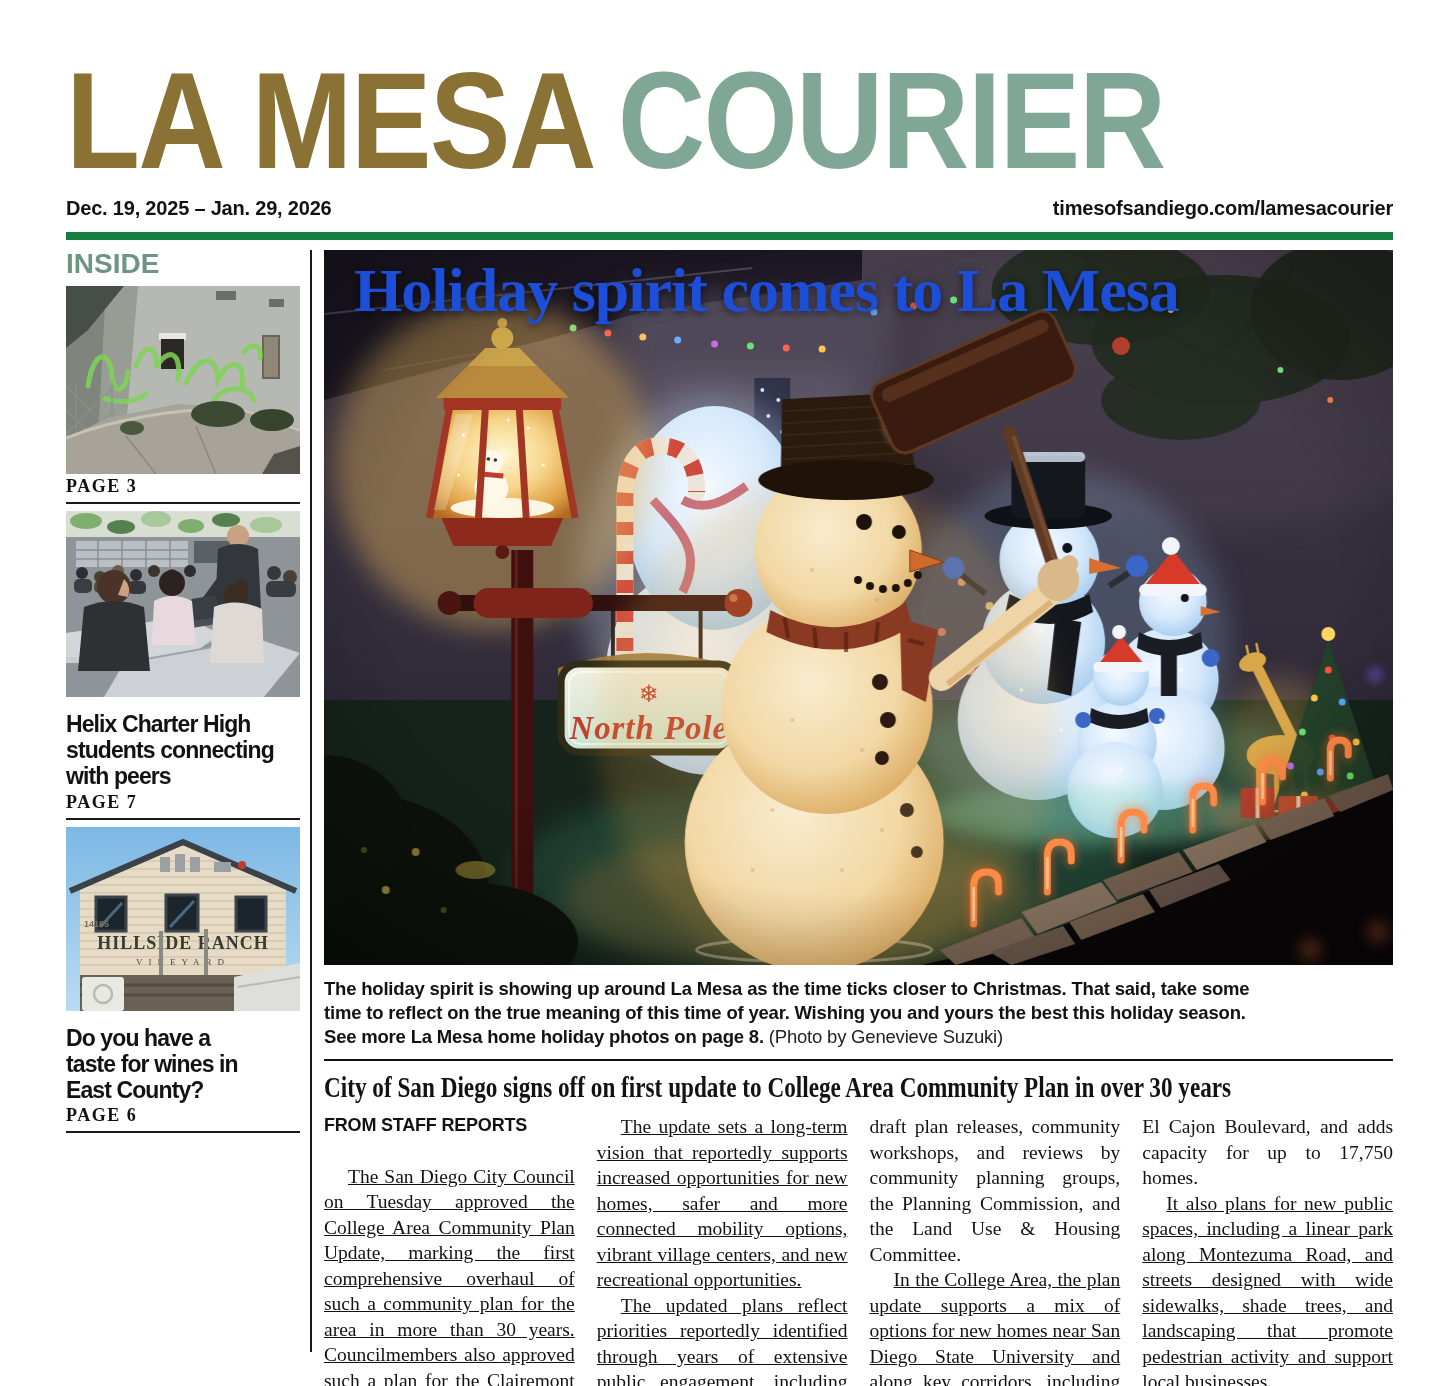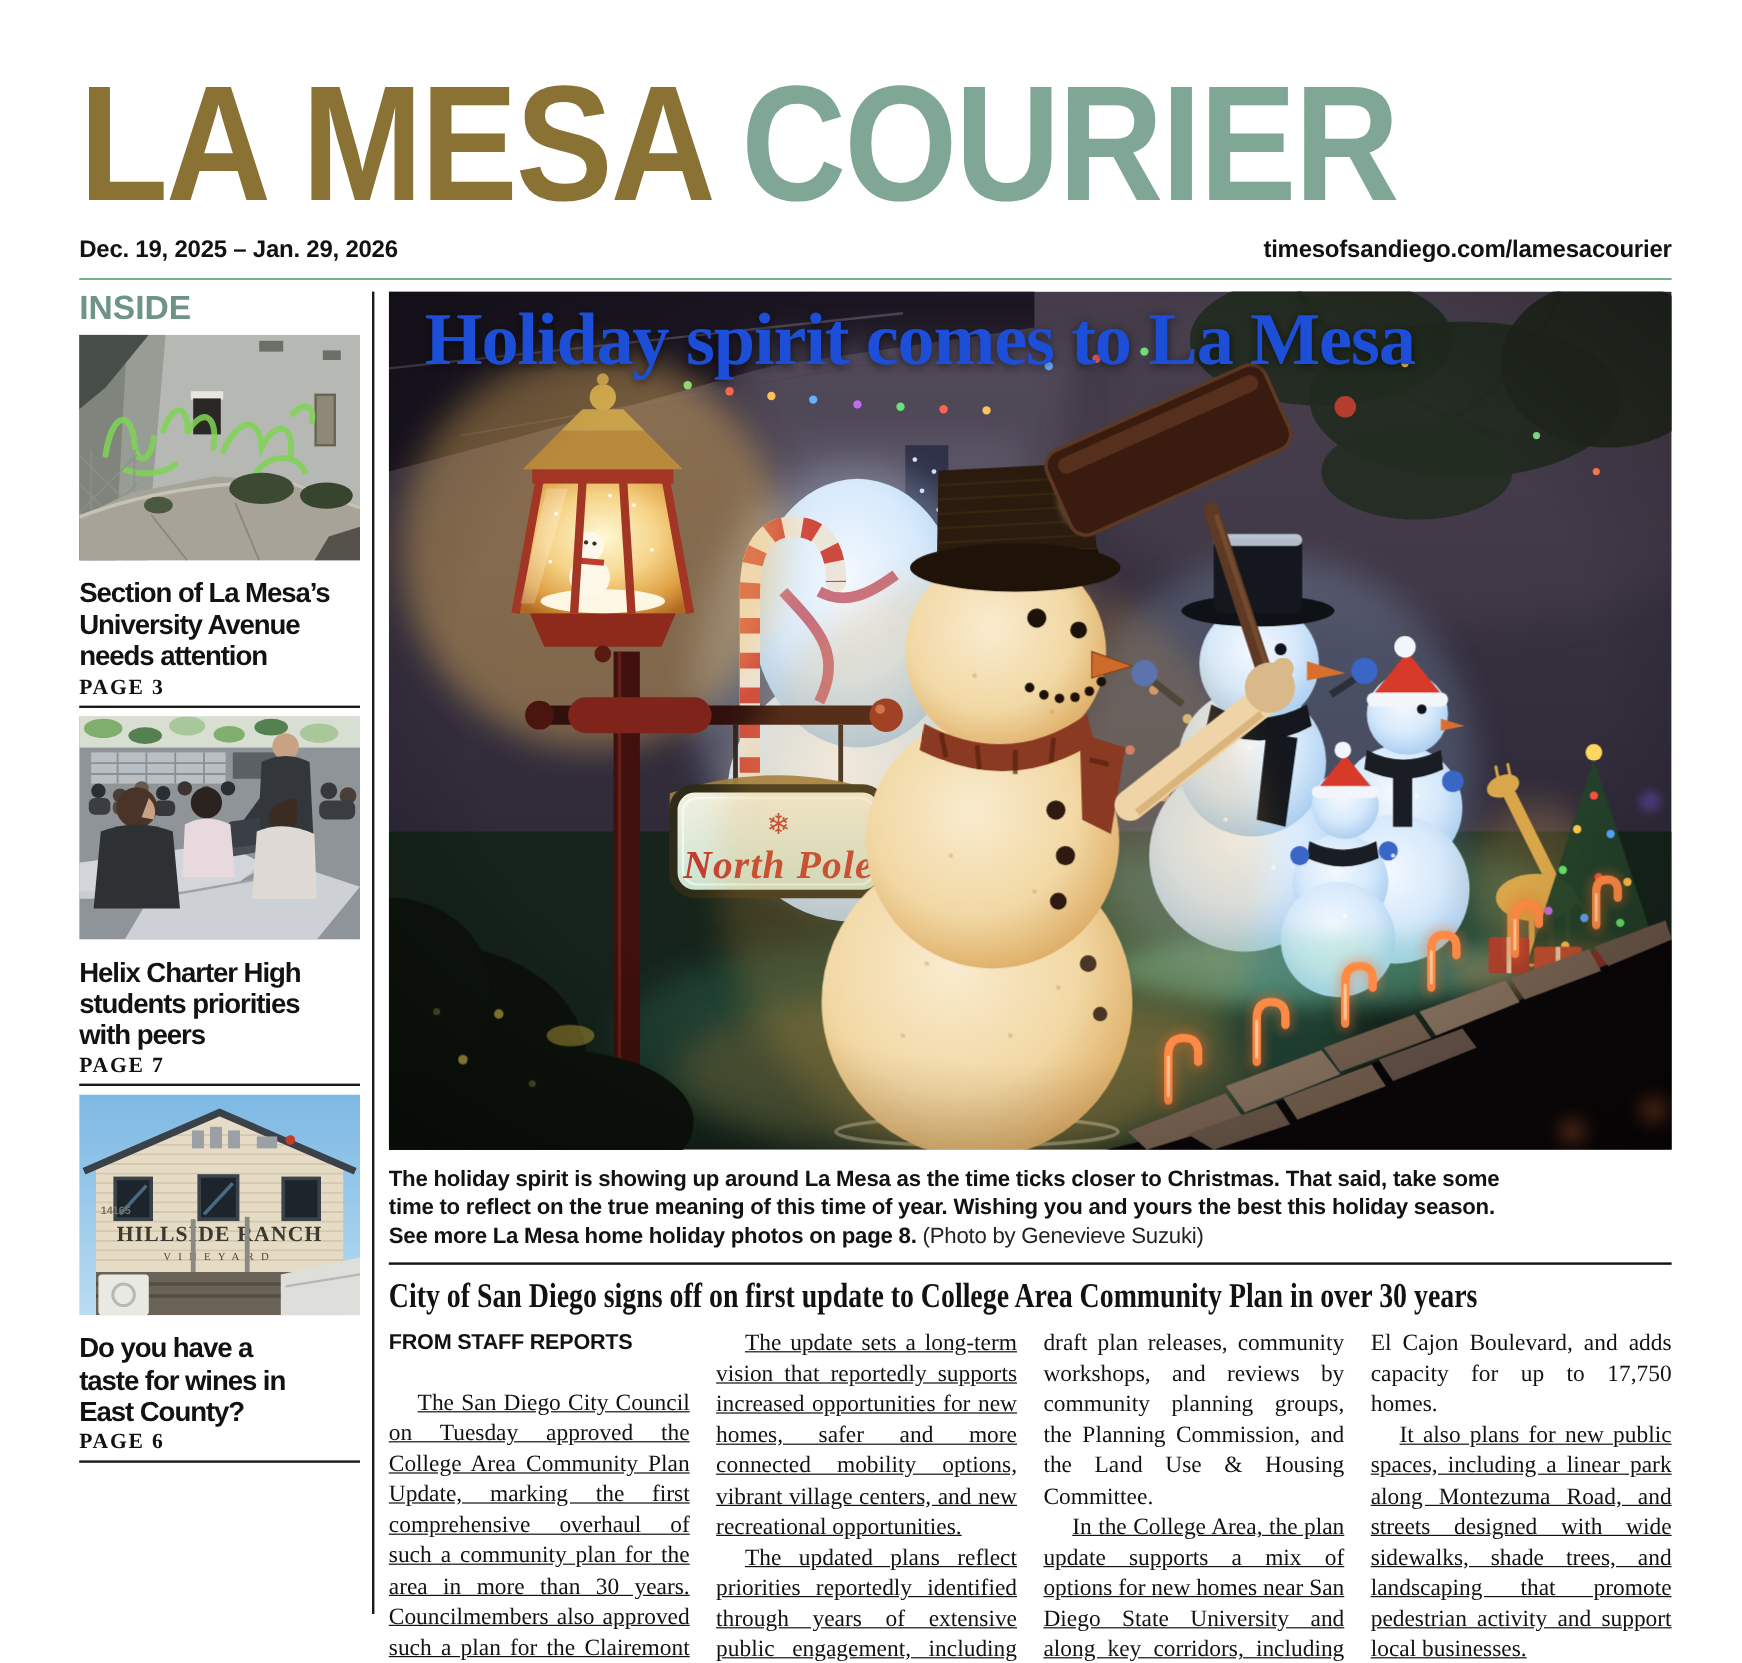--- a/index.html
+++ b/index.html
@@ -11,21 +11,21 @@
   .page{position:absolute;left:66px;top:0;width:1327px;}
 
   
   .masthead{margin:52px 0 0 0;font-size:137px;line-height:1;font-weight:bold;
     white-space:nowrap;display:inline-block;transform:scaleX(.885);transform-origin:left;
     letter-spacing:-2px;}
   .masthead .gold{color:#8A7134;}
   .masthead .sage{color:#80A695;margin-left:26px;}
 
   .dateline{display:flex;justify-content:space-between;align-items:flex-start;
-    margin-top:8px;padding-bottom:12px;border-bottom:1px solid #15803d;
+    margin-top:8px;padding-bottom:12px;border-bottom:8px solid #15803d;
     font-size:20px;font-weight:bold;letter-spacing:-0.2px;}
 
   
   .main{display:flex;margin-top:10px;}
   .sidebar{width:234px;flex:none;}
   .vrule{width:2px;background:#1a1a1a;height:1102px;margin-left:10px;flex:none;}
   .content{flex:1;margin-left:12px;min-width:0;}
 
   
   .inside-label{color:#6E9486;font-size:28px;font-weight:bold;line-height:1;margin:0 0 8px 0;letter-spacing:0;}
@@ -108,25 +108,20 @@
               <line x1="46" y1="96" x2="46" y2="188"></line>
           </g>
           <polygon points="0,152 42,132 112,118 178,122 234,142 234,188 0,188" fill="#a7a399"></polygon>
           <path d="M0,152 C40,136 110,120 178,124 L234,144" stroke="#c6c2b4" stroke-width="3" fill="none"></path>
           <path d="M60,150 L90,188 M130,140 L150,188" stroke="#8b877c" stroke-width="1.5" fill="none"></path>
           <polygon points="208,168 234,160 234,188 196,188" fill="#55524c"></polygon>
           <ellipse cx="152" cy="128" rx="27" ry="13" fill="#3c4a34"></ellipse>
           <ellipse cx="206" cy="134" rx="22" ry="11" fill="#37452f"></ellipse>
           <ellipse cx="66" cy="142" rx="12" ry="7" fill="#4a5840"></ellipse>
         </svg>
-        <div class="story-headline">
-          <span>Section of La Mesa’s</span>
-          <span>University Avenue</span>
-          <span>needs attention</span>
-        </div>
         <div class="story-page">PAGE 3</div>
         <hr class="story-rule">
       </div>
 
 
       <div class="story">
         <svg width="234" height="186" viewBox="0 0 234 186">
           <rect width="234" height="186" fill="#8e9497"></rect>
           <rect width="234" height="26" fill="#d8ded2"></rect>
           <g>
@@ -178,21 +173,21 @@
           <path d="M58,68 A16 16 0 0 1 62,86 L52,84 Z" fill="#c9a183"></path>
           <path d="M18,96 Q48,84 78,96 L84,160 L12,160 Z" fill="#2e3134"></path>
           <circle cx="106" cy="72" r="13" fill="#2c2320"></circle>
           <path d="M88,90 Q106,80 126,90 L130,134 L86,134 Z" fill="#e7d9dd"></path>
           <circle cx="170" cy="84" r="12" fill="#3b2c22"></circle>
             <circle cx="176" cy="74" r="6" fill="#3b2c22"></circle>
           <path d="M148,96 Q170,86 196,98 L198,152 L144,152 Z" fill="#ded9d4"></path>
         </svg>
         <div class="story-headline">
           <span>Helix Charter High</span>
-          <span>students priorities</span>
+          <span>students connecting</span>
           <span>with peers</span>
         </div>
         <div class="story-page">PAGE 7</div>
         <hr class="story-rule">
       </div>
 
       <div class="story">
         <svg width="234" height="184" viewBox="0 0 234 184">
           <defs>
             <linearGradient id="skyV" x1="0" y1="0" x2="0" y2="1">

